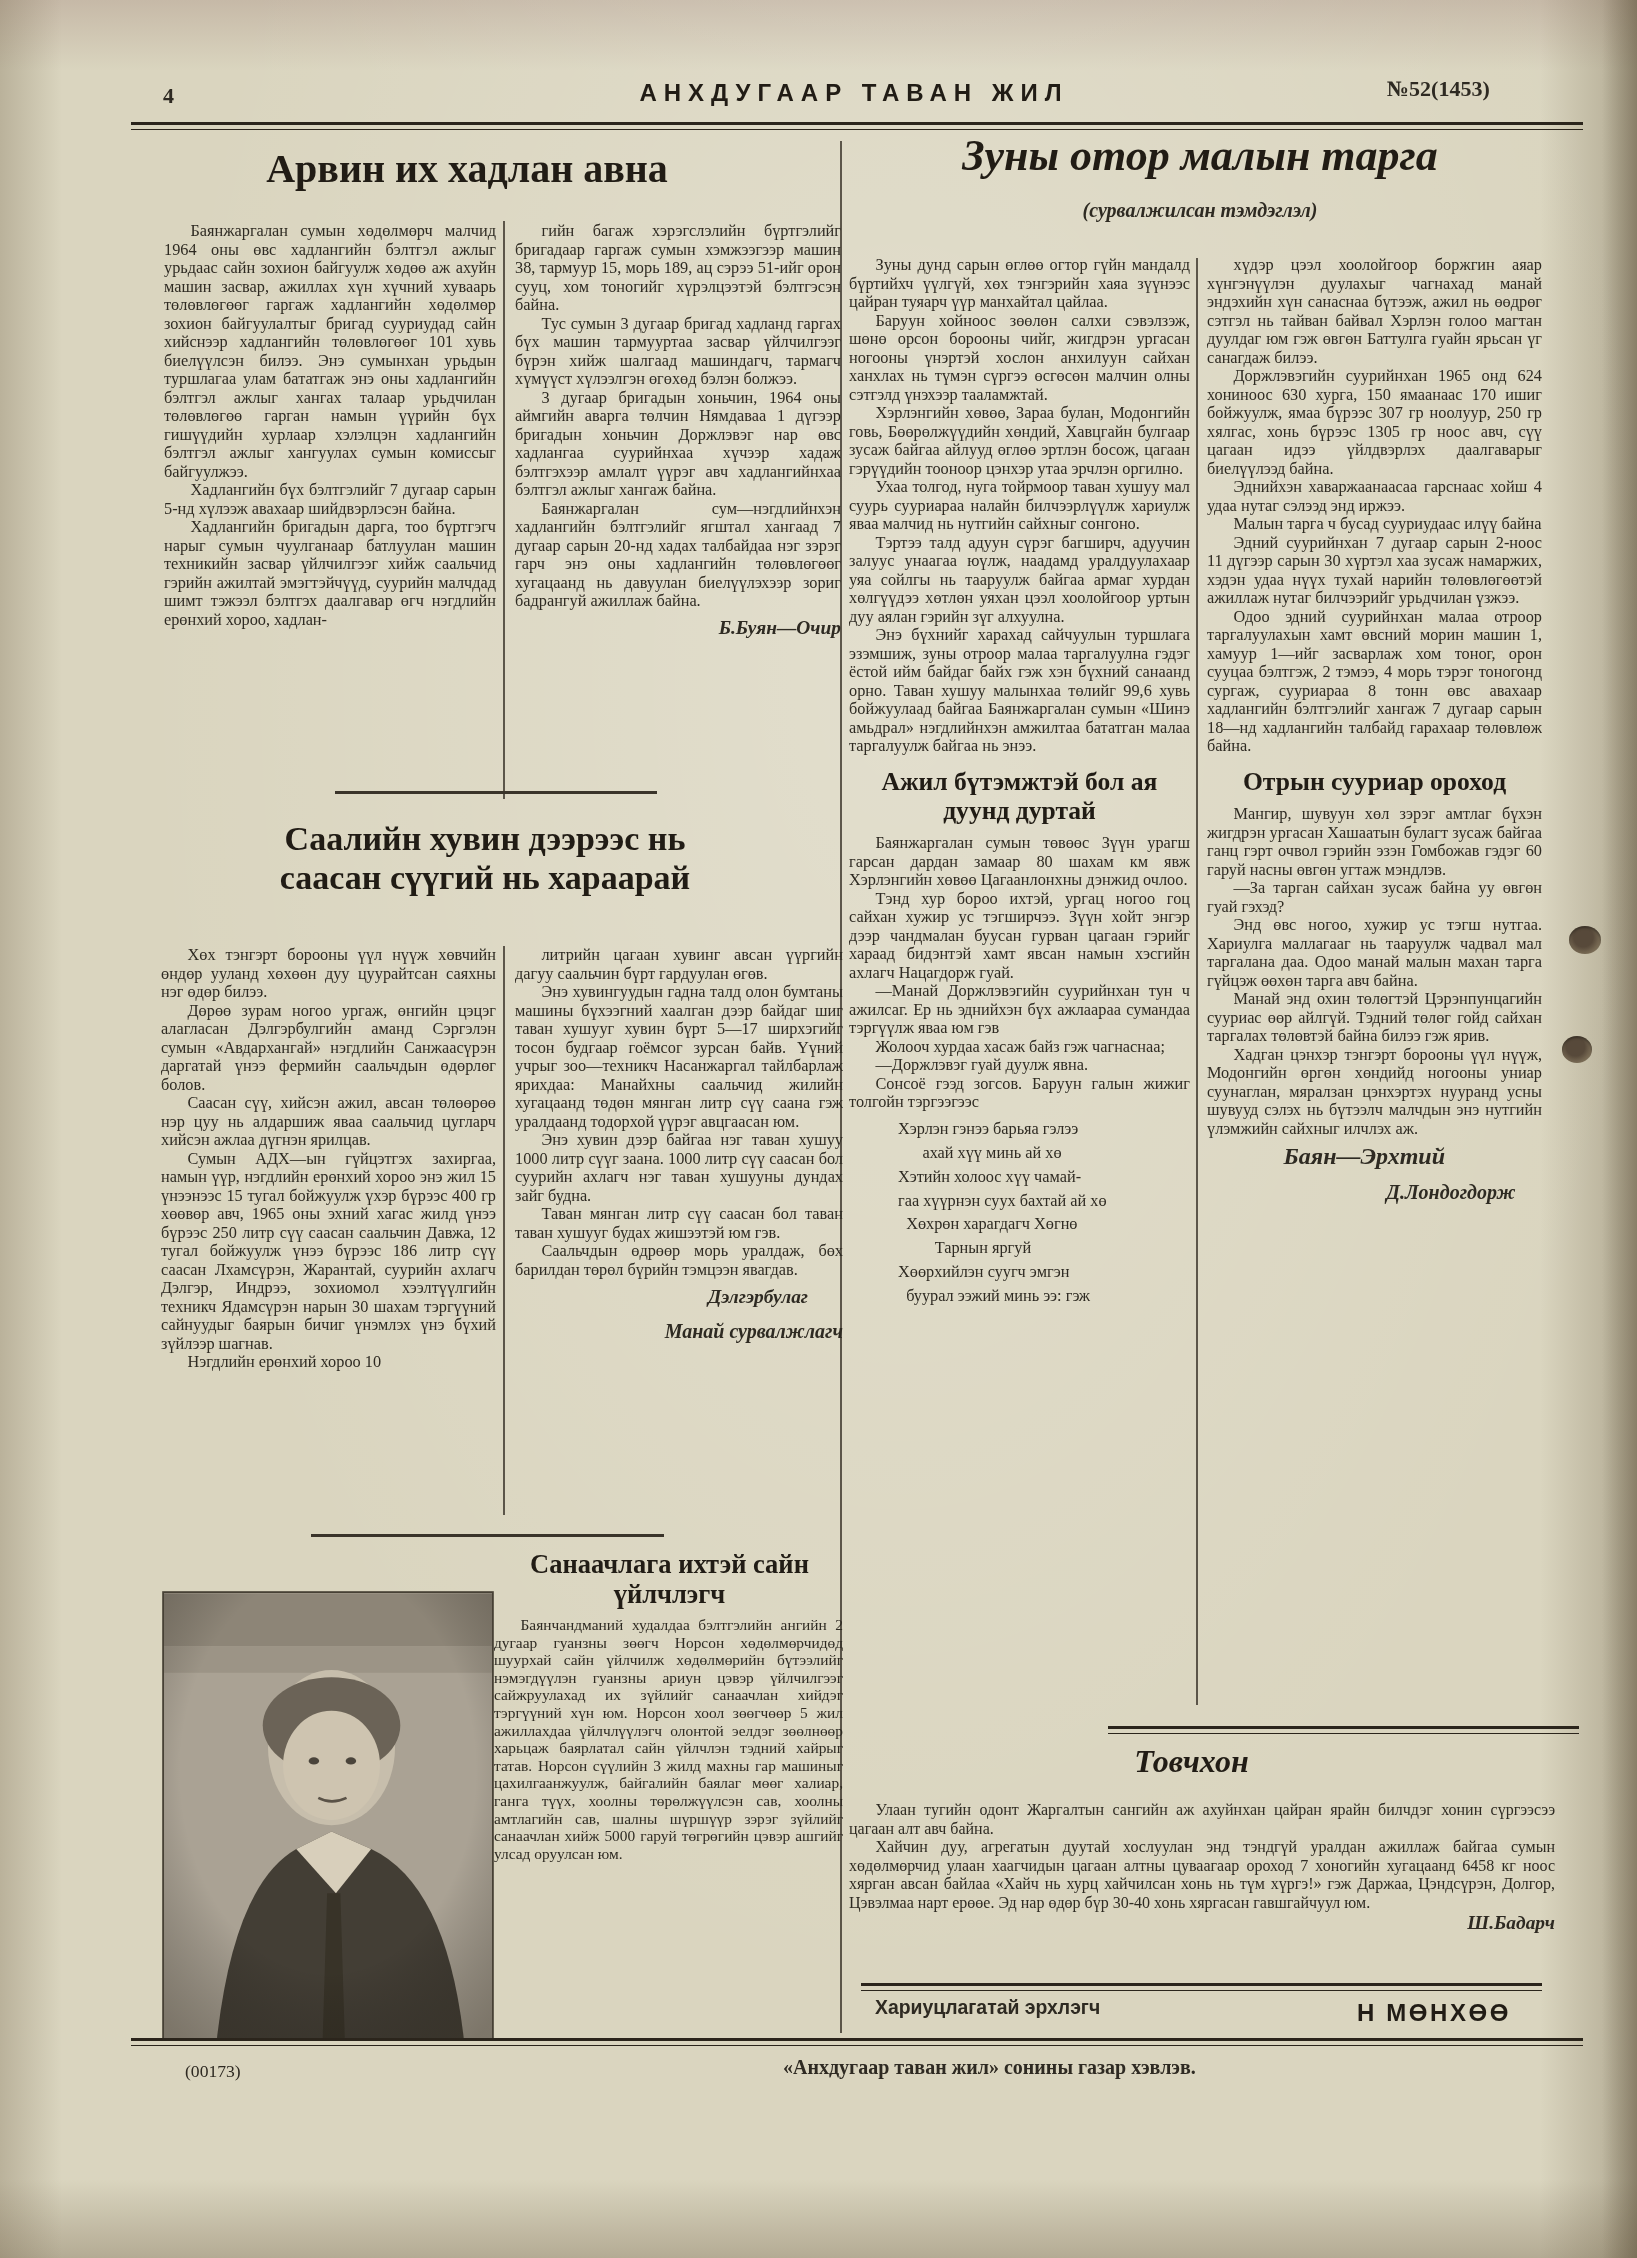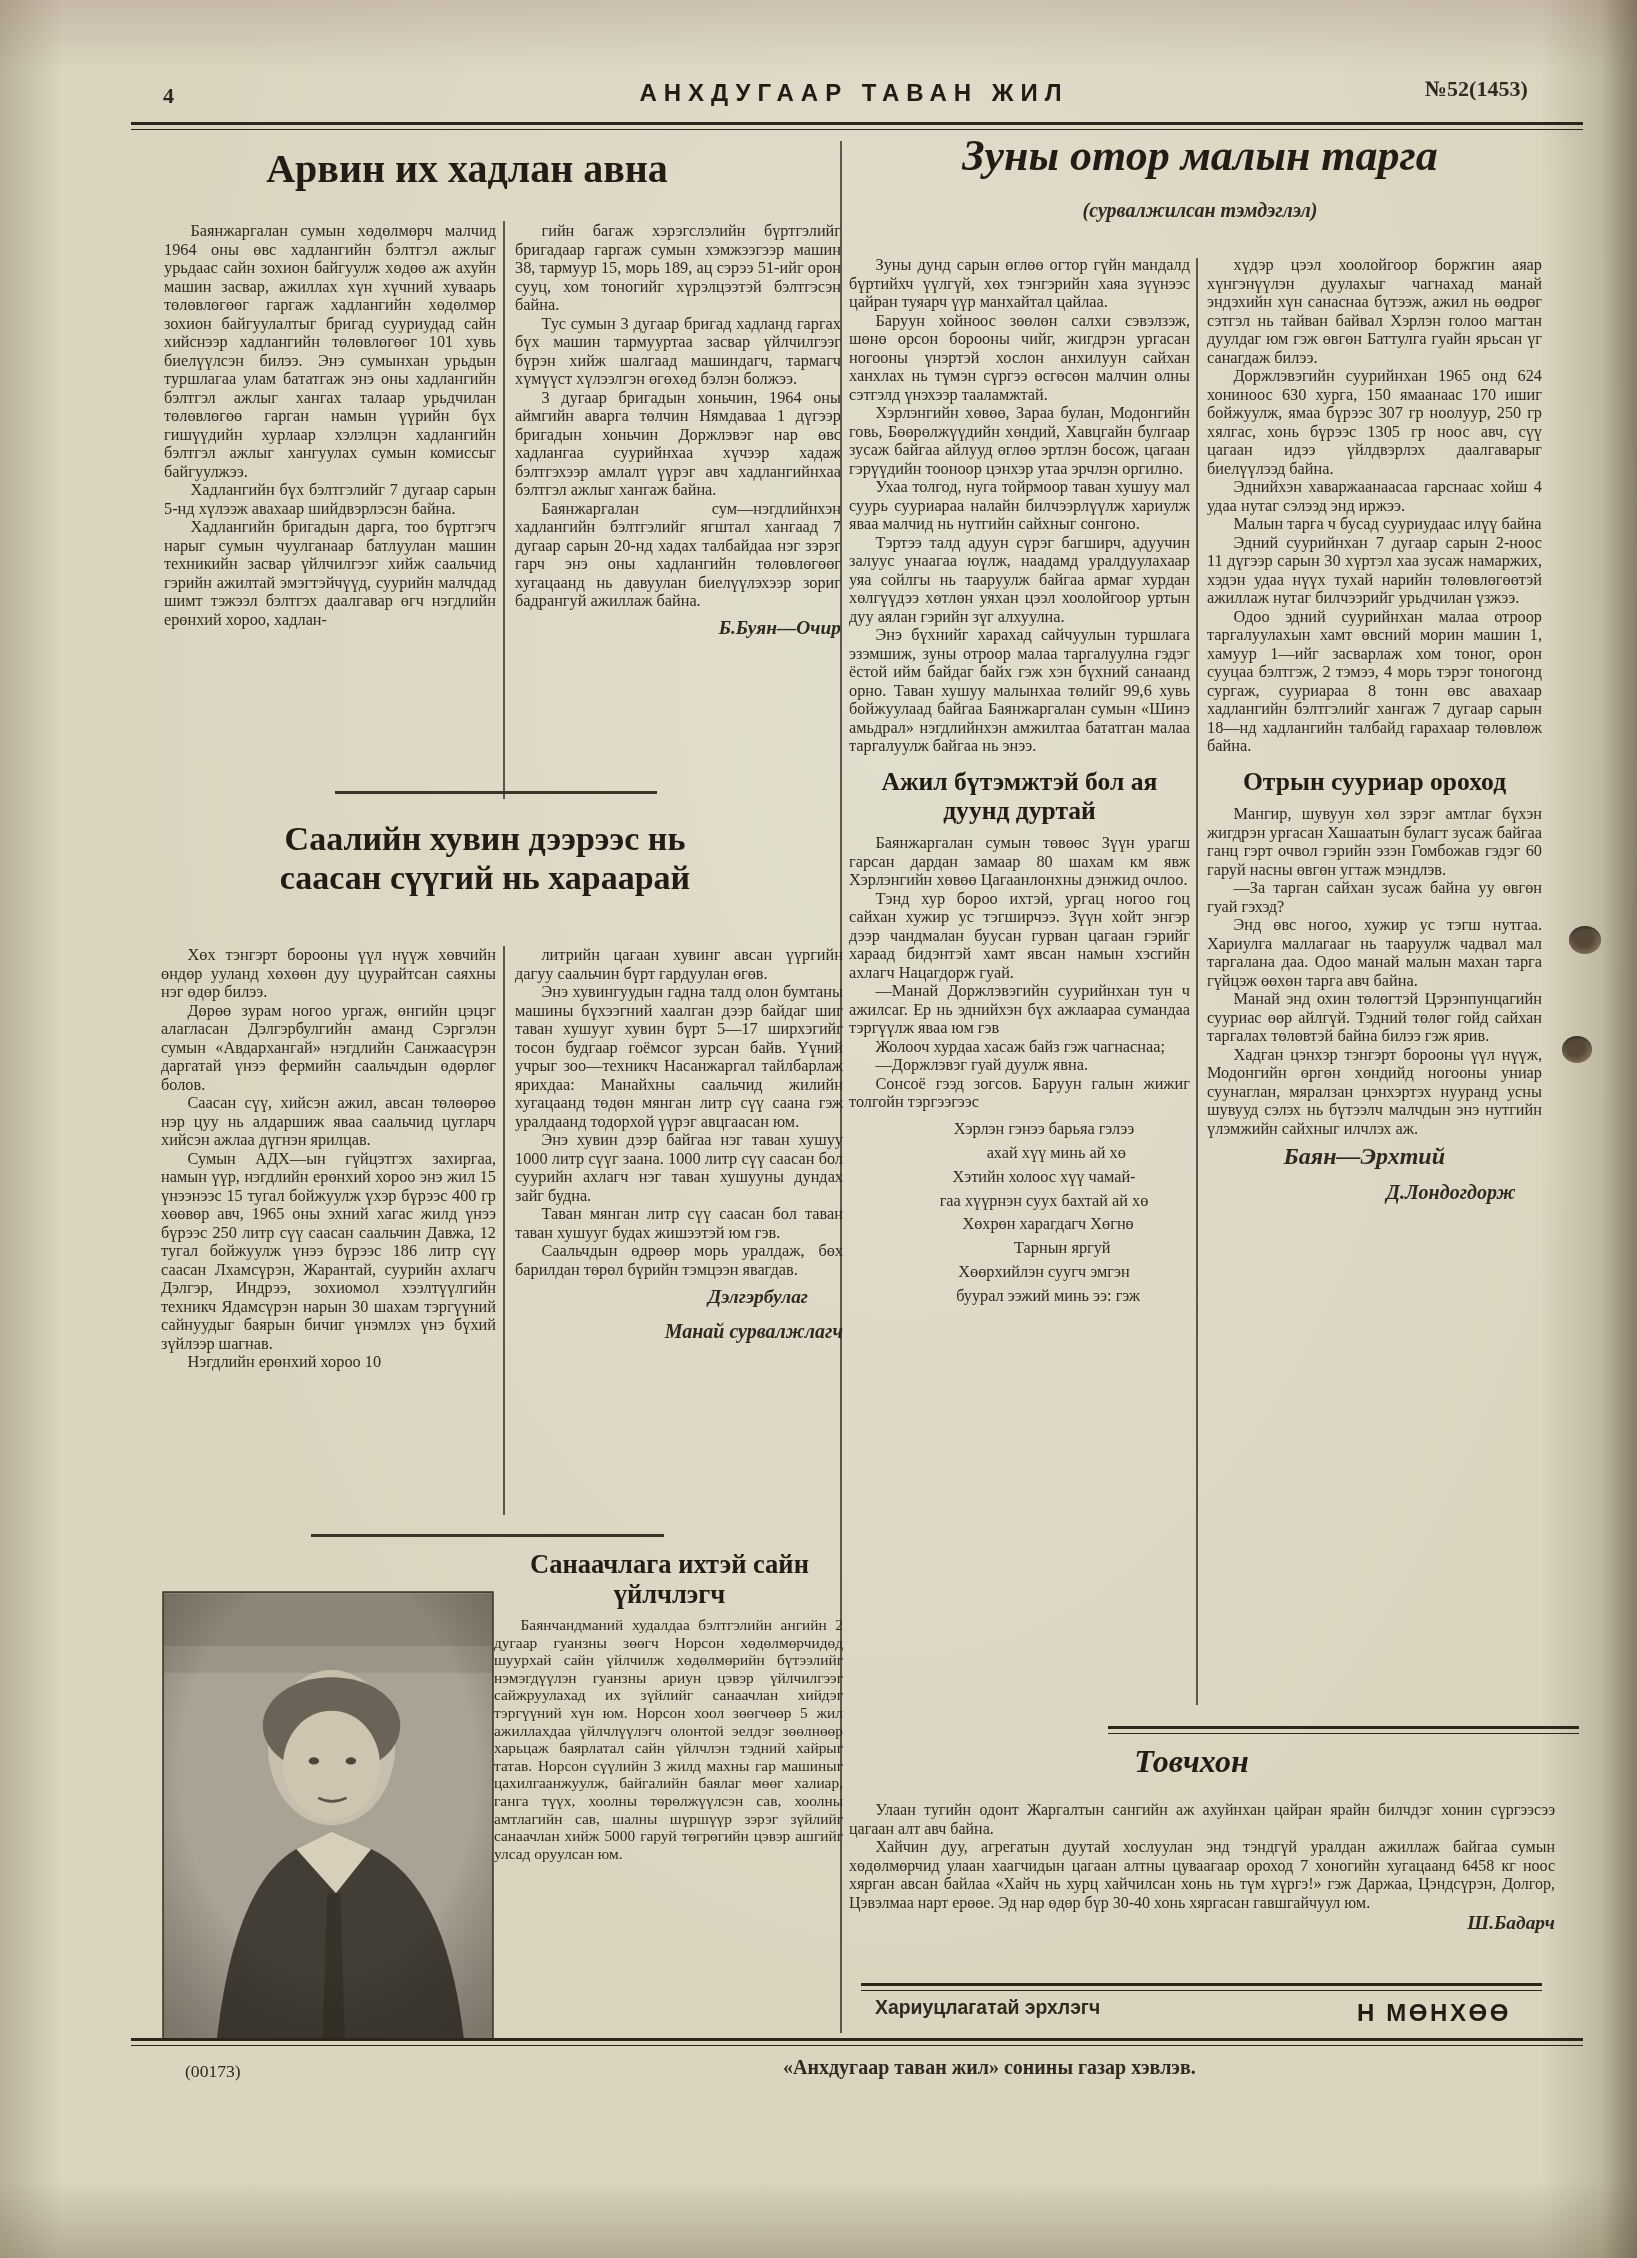--- a/index.html
+++ b/index.html
@@ -18,31 +18,31 @@
   .abs{position:absolute;}
   .rule-double{border-top:3.5px solid #2b251c;border-bottom:1.8px solid #2b251c;height:3.5px;}
   .rule-thin{background:#3a342a;height:2.6px;}
   .vrule{width:1.8px;background:rgba(48,42,32,.75);}
   .headline{font-weight:bold;color:#211c15;text-align:center;line-height:1.15;}
   .colbody{font-size:16.3px;line-height:18.5px;text-align:justify;overflow:hidden;}
   .colbody p{margin:0;text-indent:26.5px;}
   .smallbody{font-size:15.4px;line-height:17.6px;}
   .byline{font-style:italic;font-weight:bold;text-align:right;margin-top:8.8px;text-indent:0;}
   .subhead{font-weight:bold;color:#211c15;text-align:center;font-size:25.6px;line-height:1.12;margin:12.4px 0 8.8px 0;}
-  .verse{white-space:pre-wrap;text-align:center;margin-top:8.8px;padding-left:49px;}
+  .verse{white-space:pre-wrap;text-align:left;margin-top:8.8px;padding-left:49px;}
   .verse p{text-indent:0;margin:0 0 5.3px 0;}
   .hole{border-radius:50%;background:radial-gradient(circle at 45% 40%, #57493a 0 40%, #7a6c55 70%, rgba(122,108,85,0) 100%);box-shadow:inset 0 1.8px 2.6px rgba(0,0,0,.4);}
   .photo-frame{background:#b4ad9c;overflow:hidden;box-shadow:0 0 0 1.8px #474135;}
 </style>
 </head>
 <body>
 
 <div class="abs" style="left:163px;top:83px;font-size:22px;font-weight:bold;">4</div>
 <div class="abs" style="left:466px;top:79px;width:776px;text-align:center;font-family:'Liberation Sans',sans-serif;font-weight:bold;font-size:24px;letter-spacing:7px;color:#211c15;">АНХДУГААР ТАВАН ЖИЛ</div>
-<div class="abs" style="left:1387px;top:76px;font-size:22px;font-weight:bold;margin-left:38px;">№52(1453)</div>
+<div class="abs" style="left:1387px;top:76px;font-size:22px;font-weight:bold;">№52(1453)</div>
 <div class="abs rule-double" style="left:131px;top:122px;width:1452px;"></div>
 
 <div class="abs vrule" style="left:503px;top:221px;height:578px;"></div>
 <div class="abs vrule" style="left:503px;top:946px;height:569px;"></div>
 <div class="abs vrule" style="left:840px;top:141px;height:1892px;"></div>
 <div class="abs vrule" style="left:1196px;top:258px;height:1447px;"></div>
 
 <div class="abs headline" style="left:132px;top:146px;width:670px;font-size:40px;">Арвин их хадлан авна</div>
 <div class="abs colbody" style="left:164px;top:222px;width:332px;height:578px;">
     <p>Баянжаргалан сумын хөдөлмөрч малчид 1964 оны өвс хадлангийн бэлтгэл ажлыг урьдаас сайн зохион байгуулж хөдөө аж ахуйн машин засвар, ажиллах хүн хүчний хуваарь төлөвлөгөөг гаргаж хадлангийн хөдөлмөр зохион байгуулалтыг бригад сууриудад сайн хийснээр хадлангийн төлөвлөгөөг 101 хувь биелүүлсэн билээ. Энэ сумынхан урьдын туршлагаа улам бататгаж энэ оны хадлангийн бэлтгэл ажлыг хангах талаар урьдчилан төлөвлөгөө гарган намын үүрийн бүх гишүүдийн хурлаар хэлэлцэн хадлангийн бэлтгэл ажлыг хангуулах сумын комиссыг байгуулжээ.</p>

